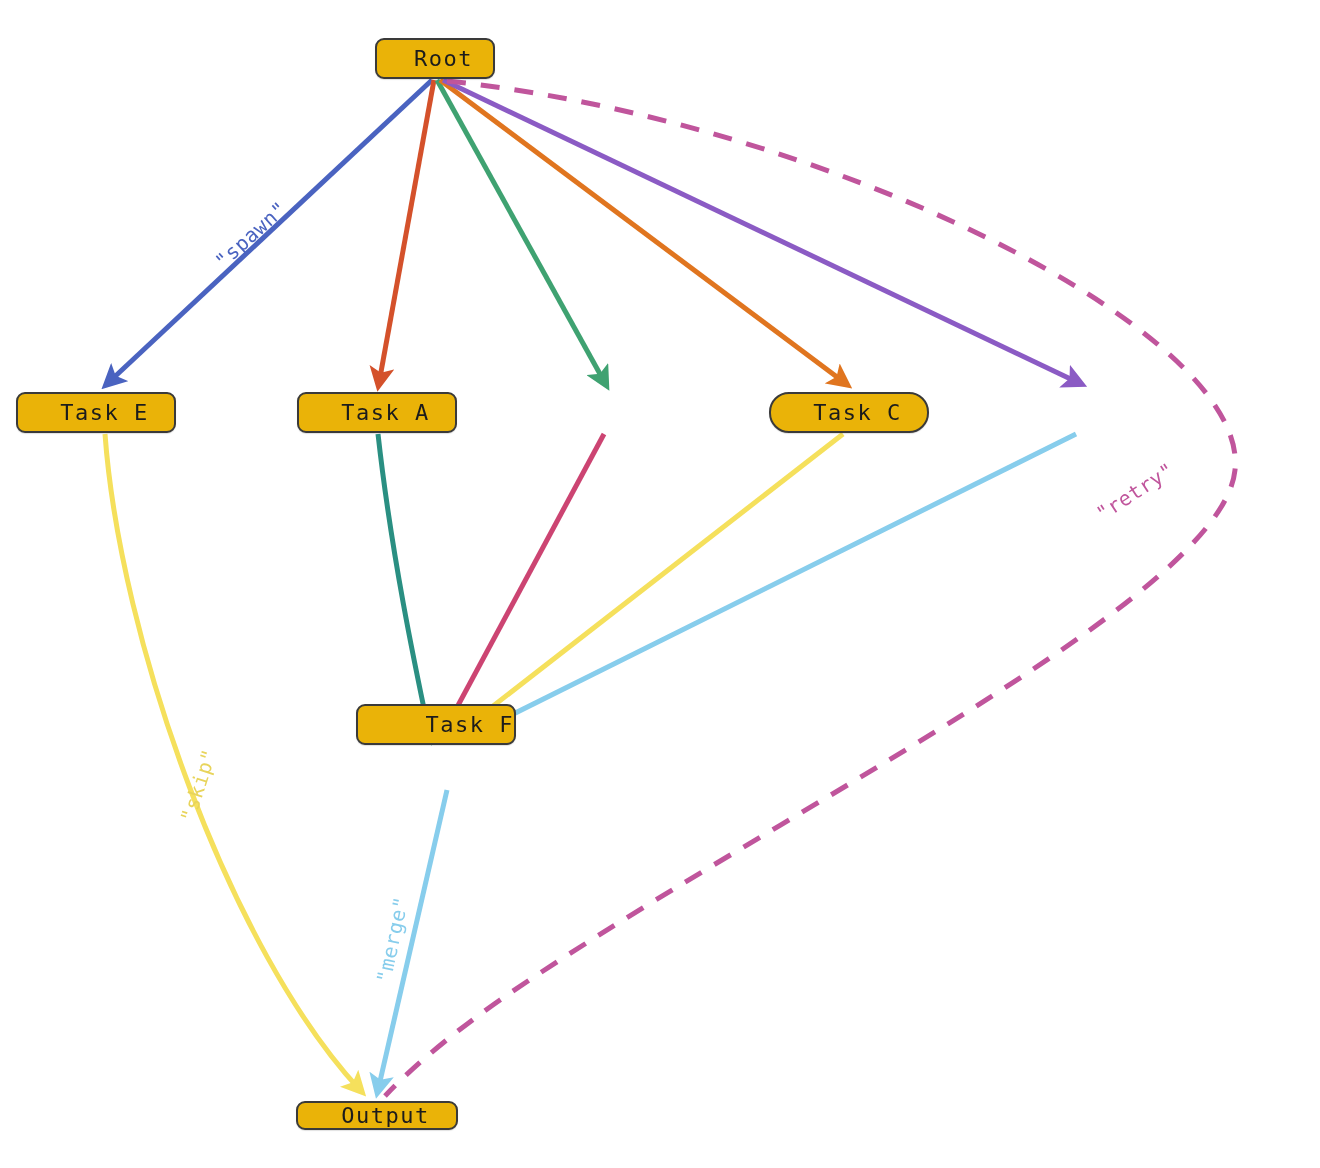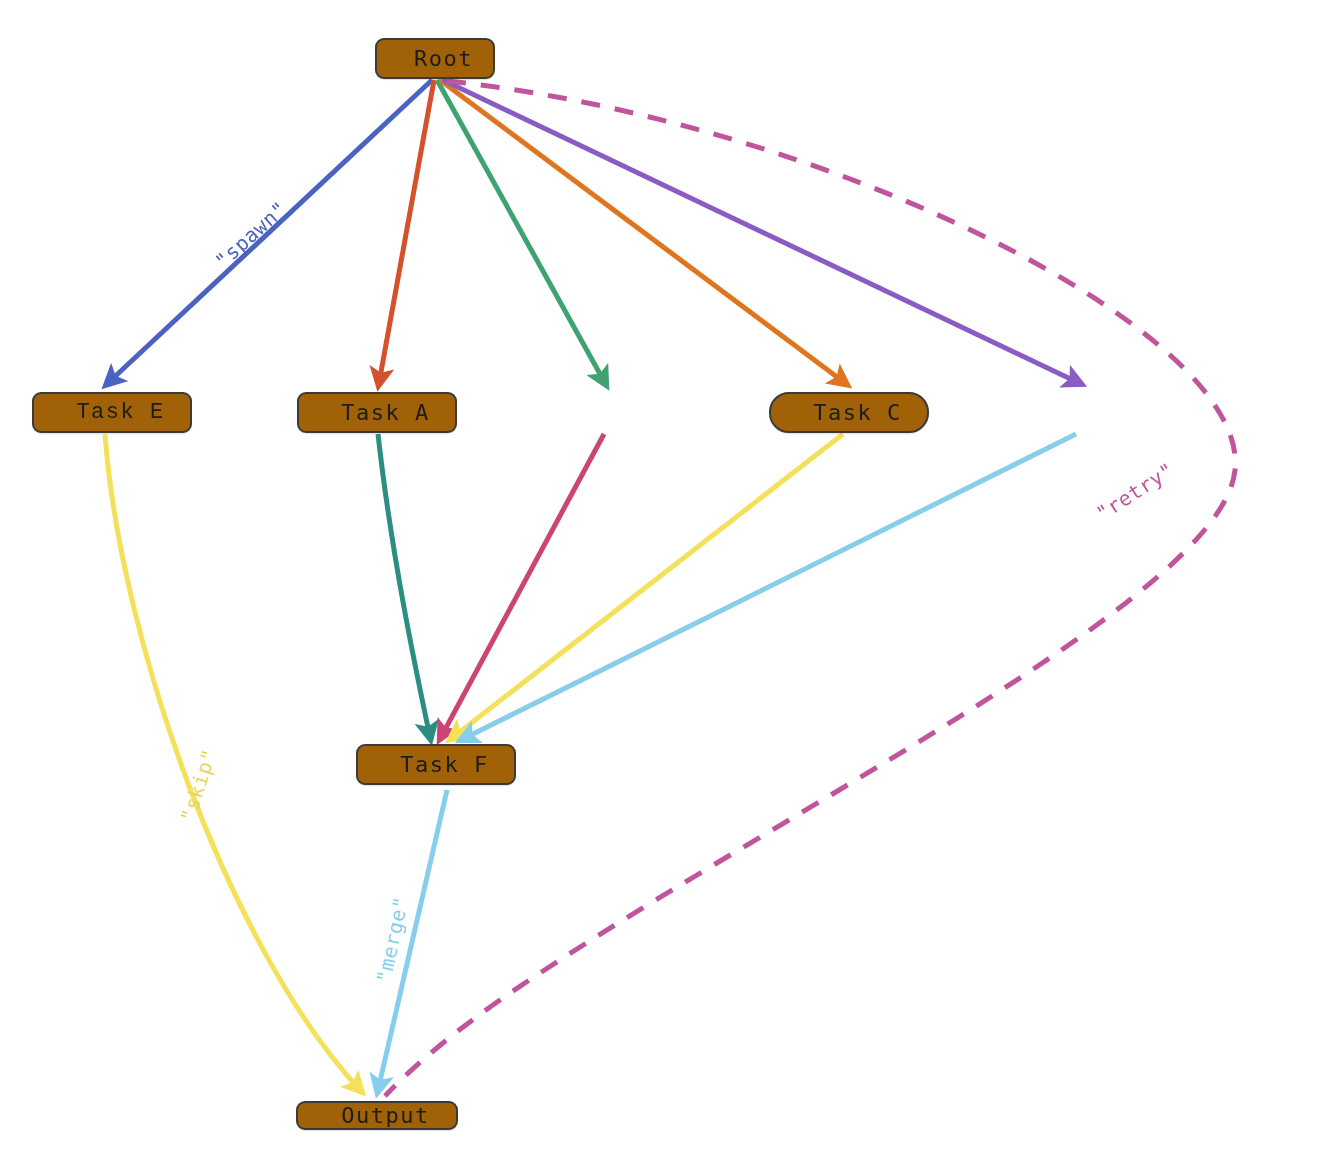--- a/index.html
+++ b/index.html
@@ -30,21 +30,21 @@
   .edge-label {
     font-family: "DejaVu Sans Mono", "Liberation Mono", monospace;
     font-size: 20px;
     letter-spacing: 0.5px;
     dominant-baseline: middle;
     text-anchor: middle;
   }
   .node-box {
     position: absolute;
     box-sizing: border-box;
-    background: #a16207;
+    background: #eab308;
     border: 2px solid #3a3a3a;
     border-radius: 9px;
     display: flex;
     align-items: center;
     justify-content: center;
     color: #1c1c1c;
     font-family: "DejaVu Sans Mono", "Liberation Mono", monospace;
     font-size: 22px;
     letter-spacing: 1.5px;
     white-space: nowrap;
@@ -117,29 +117,29 @@
 
     <text class="edge-label" fill="#4a63c0" x="252" y="236" transform="rotate(-42 252 236)">"spawn"</text>
     <text class="edge-label" fill="#c0559c" x="1136" y="493" transform="rotate(-33 1136 493)">"retry"</text>
     <text class="edge-label" fill="#e8d45a" x="200" y="786" transform="rotate(-72 200 786)">"skip"</text>
     <text class="edge-label" fill="#87cdec" x="394" y="940" transform="rotate(-78 394 940)">"merge"</text>
   </svg>
 
   <div class="node-box" style="left:375px; top:38px; width:120px; height:41px;">
     <span>Root</span>
   </div>
-  <div class="node-box" style="left:32px; top:392px; width:160px; height:41px;font-family:Liberation Mono, monospace;">
+  <div class="node-box" style="left:16px; top:392px; width:160px; height:41px;">
     <span>Task E</span>
   </div>
   <div class="node-box" style="left:297px; top:392px; width:160px; height:41px;text-align:center;">
     <span>Task A</span>
   </div>
   <div class="node-box" style="left:769px; top:392px; width:160px; height:41px;border-radius:20px;">
     <span>Task C</span>
   </div>
-  <div class="node-box" style="left:356px; top:744px; width:160px; height:41px;">
+  <div class="node-box" style="left:356px; top:704px; width:160px; height:41px;justify-content:flex-end;">
     <span>Task F</span>
   </div>
   <div class="node-box" style="left:296px; top:1101px; width:162px; height:29px;">
     <span>Output</span>
   </div>
 
 </div>
 
 </body></html>

